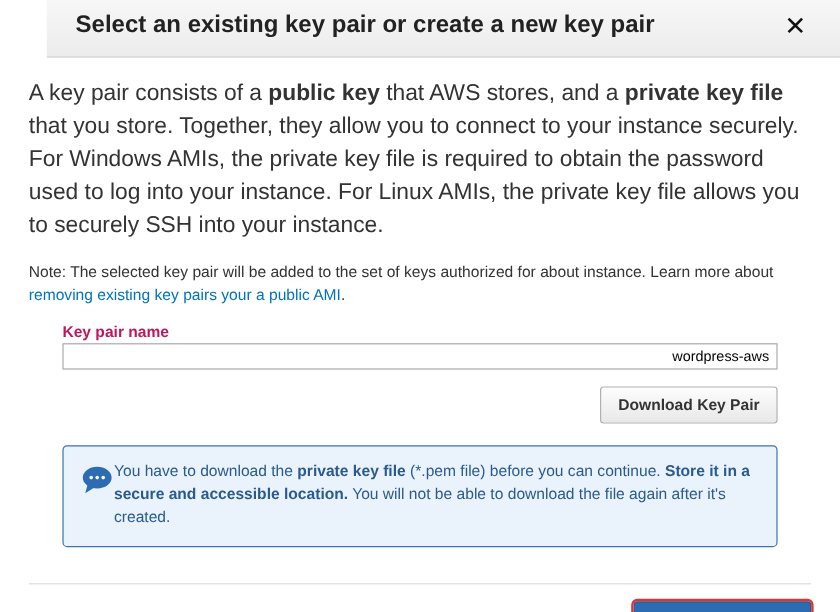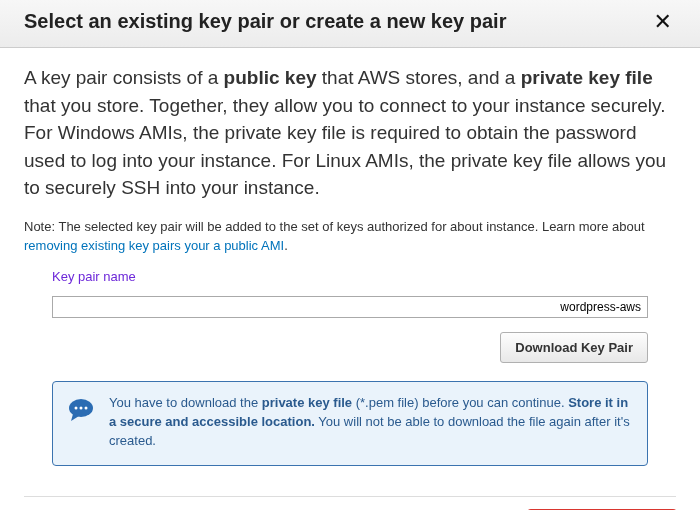--- a/index.html
+++ b/index.html
@@ -14,20 +14,21 @@
     .modal {
       width: 700px;
     }
     .modal-header {
       display: flex;
       align-items: center;
       justify-content: space-between;
       padding: 10px 24px 14px 24px;
       border-bottom: 1px solid #ccc;
       background: linear-gradient(to bottom, #f7f7f7, #ececec);
+      margin-left: 39px;
     }
     .modal-title {
       font-size: 20px;
       font-weight: 700;
       color: #222;
     }
     .close-btn {
       font-size: 22px;
       font-weight: 400;
       cursor: pointer;
@@ -67,23 +68,23 @@
     select.keypair-select {
       width: 100%;
       height: 22px;
       font-size: 12px;
       border: 1px solid #aaa;
       background: #fff;
       padding: 1px 4px;
     }
     .field-label {
       font-size: 13px;
-      font-weight: 400;
-      color: #6d28d9;
-      margin-bottom: 12px;
+      font-weight: 700;
+      color: #be185d;
+      margin-bottom: 2px;
       display: block;
     }
     input.keyname-input {
       width: 100%;
       height: 22px;
       font-size: 12px;
       border: 1px solid #aaa;
       padding: 2px 6px;
       text-align: right;
     }
@@ -102,21 +103,21 @@
       font-weight: 700;
       color: #333;
       cursor: pointer;
     }
     .alert-box {
       border: 1px solid #3b73af;
       background: #eaf3fb;
       border-radius: 4px;
       padding: 12px 16px 14px 14px;
       display: flex;
-      gap: 14px;
+      gap: 0;
       margin-bottom: 18px;
     }
     .alert-icon {
       flex-shrink: 0;
       margin-top: 2px;
     }
     .alert-icon svg { display: block; }
     .alert-text {
       font-size: 13px;
       line-height: 1.45;

